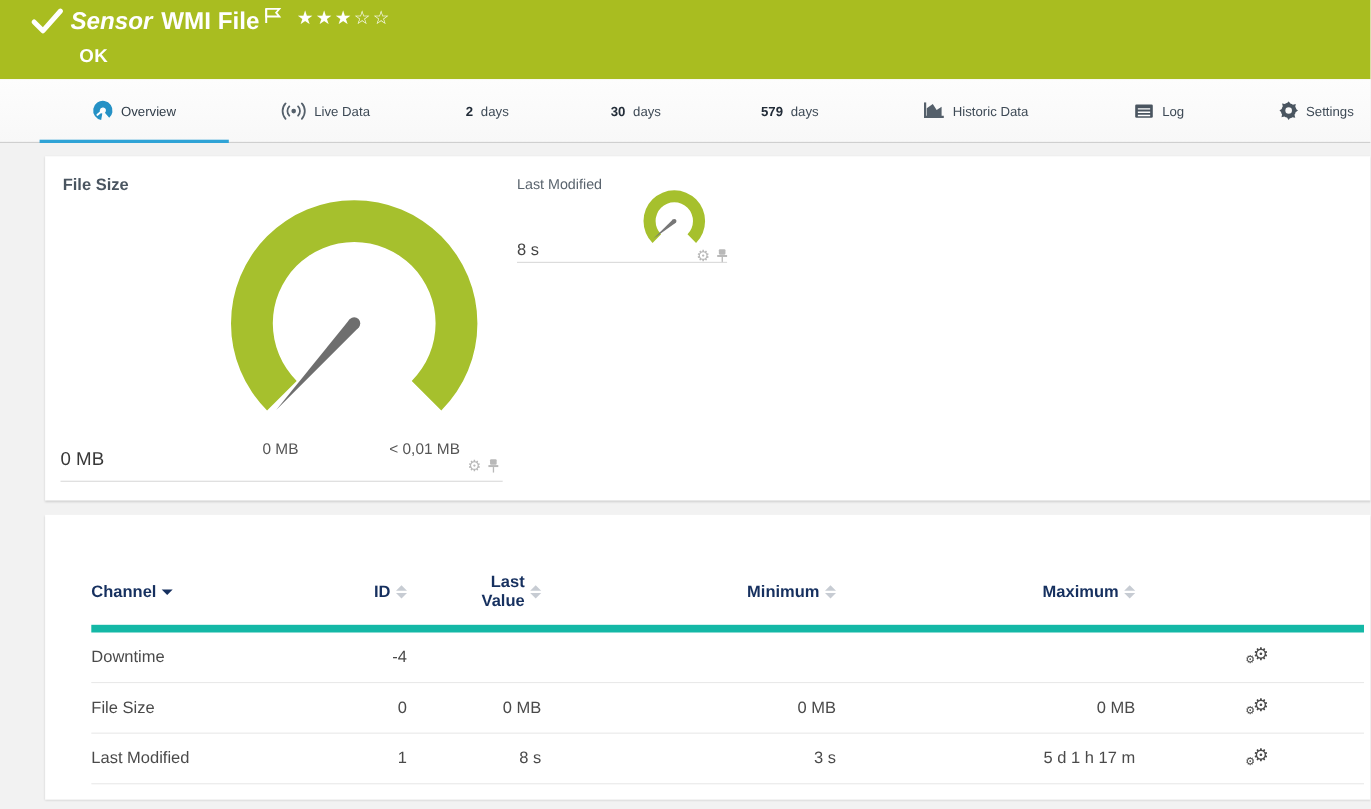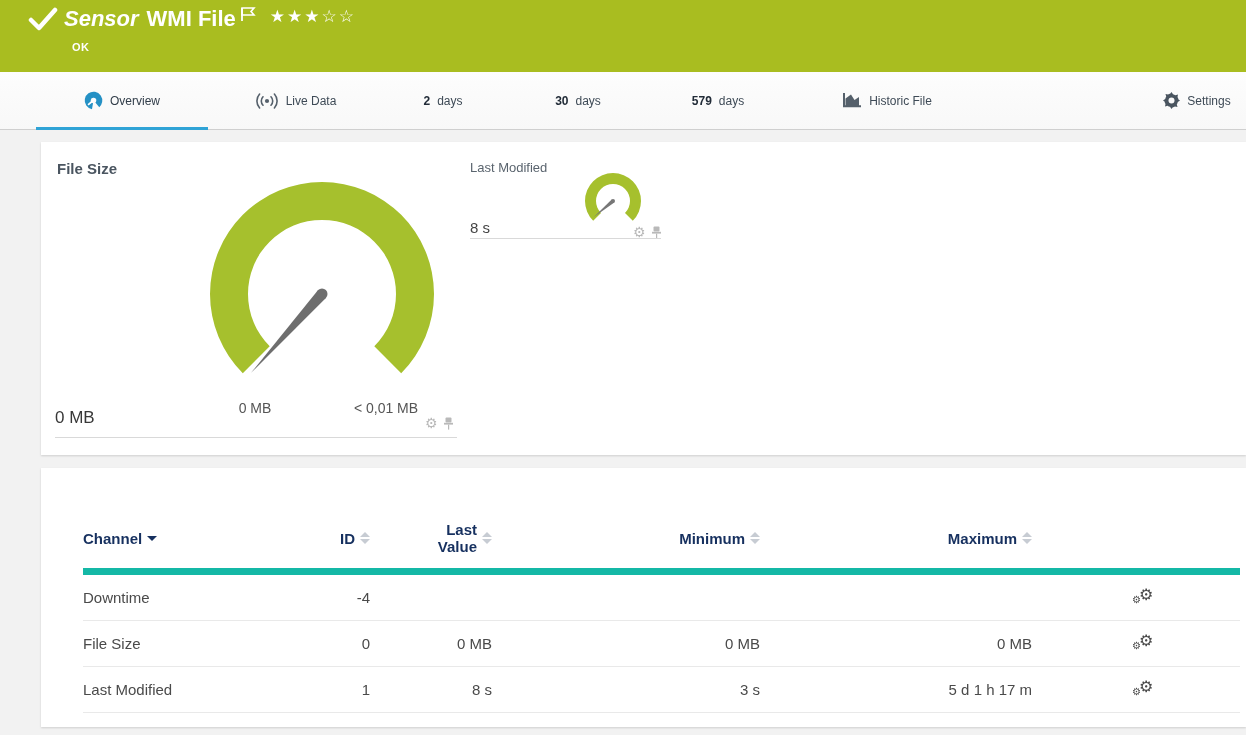--- a/index.html
+++ b/index.html
@@ -7,21 +7,21 @@
   .page { position:relative; width:1246px; height:735px; background:#f2f2f2; overflow:hidden; }
 
   
   .topbar { position:absolute; left:0; top:0; width:1246px; height:72px; background:#a9bd20; color:#fff; }
   .topbar .title-row { position:absolute; left:28px; top:6px; display:flex; align-items:center; }
   .check-icon { width:30px; height:26px; margin-right:6px; }
   .kind { font-style:italic; font-size:22px; font-weight:700; margin-right:8px; }
   .sensor-name { font-size:22px; font-weight:700; }
   .flag-icon { width:16px; height:15px; margin:-10px 4px 0 4px; cursor:pointer; }
   .stars { font-size:17px; letter-spacing:2px; margin:-6px 0 0 10px; cursor:pointer; }
-  .status-ok { position:absolute; left:72px; top:41px; font-size:11px; font-weight:700; letter-spacing:.4px; }
+  .status-ok { position:absolute; left:72px; top:41px; font-size:17px; font-weight:700; letter-spacing:.4px; }
 
   
   .tabbar { position:absolute; left:0; top:72px; width:1246px; height:58px;
             background:linear-gradient(#fdfdfd,#f8f8f8); border-bottom:1px solid #cfcfcf; }
   .tab { position:absolute; top:0; height:57px; display:flex; align-items:center; justify-content:center;
          gap:7px; font-size:12px; color:#3e4a56; cursor:pointer; }
   .tab svg { flex:0 0 auto; }
   .tab .num { font-weight:700; color:#222c38; }
   .tab.active { color:#313d49; }
   .tab.active .underline { position:absolute; left:0; right:0; bottom:-1px; height:3px; background:#2fa3d6; }
@@ -118,21 +118,30 @@
     </div>
     <div class="tab" style="left:678px; width:80px;">
       <span class="num">579</span>
       <span>days</span>
     </div>
     <div class="tab" style="left:822px; width:130px;">
       <svg width="20" height="15" viewBox="0 0 20 15">
         <path d="M3.5 13 V5.5 L9 1.5 L12.5 7 L17 4 V13 Z" fill="#55606b"></path>
         <path d="M2 0 V13.2 H19" fill="none" stroke="#55606b" stroke-width="2"></path>
       </svg>
-      <span>Historic File</span>
+      <span>Historic Data</span>
+    </div>
+    <div class="tab" style="left:1014px; width:80px;">
+      <svg width="18" height="14" viewBox="0 0 18 14">
+        <rect x="1" y="1" width="16" height="12" rx="1.2" fill="#4a5560"></rect>
+        <line x1="3.4" y1="5" x2="14.6" y2="5" stroke="#ffffff" stroke-width="1.3"></line>
+        <line x1="3.4" y1="8" x2="14.6" y2="8" stroke="#ffffff" stroke-width="1.3"></line>
+        <line x1="3.4" y1="11" x2="14.6" y2="11" stroke="#ffffff" stroke-width="1.3"></line>
+      </svg>
+      <span>Log</span>
     </div>
     <div class="tab" style="left:1156px; width:82px;">
       <svg width="17" height="17" viewBox="0 0 17 17">
         <path d="M8.5 0 L10 2.2 a6.4 6.4 0 0 1 2.4 1 L15 2.5 L14.5 5 a6.4 6.4 0 0 1 1 2.4 L17 8.5 L14.8 10 a6.4 6.4 0 0 1 -1 2.4 L14.5 15 L12 14.5 a6.4 6.4 0 0 1 -2.4 1 L8.5 17 L7 14.8 a6.4 6.4 0 0 1 -2.4 -1 L2 14.5 L2.5 12 a6.4 6.4 0 0 1 -1 -2.4 L0 8.5 L2.2 7 a6.4 6.4 0 0 1 1 -2.4 L2.5 2 L5 2.5 a6.4 6.4 0 0 1 2.4 -1 Z" fill="#4a5560"></path>
         <circle cx="8.5" cy="8.5" r="3" fill="#f9f9f9"></circle>
       </svg>
       <span>Settings</span>
     </div>
   </nav>
 

